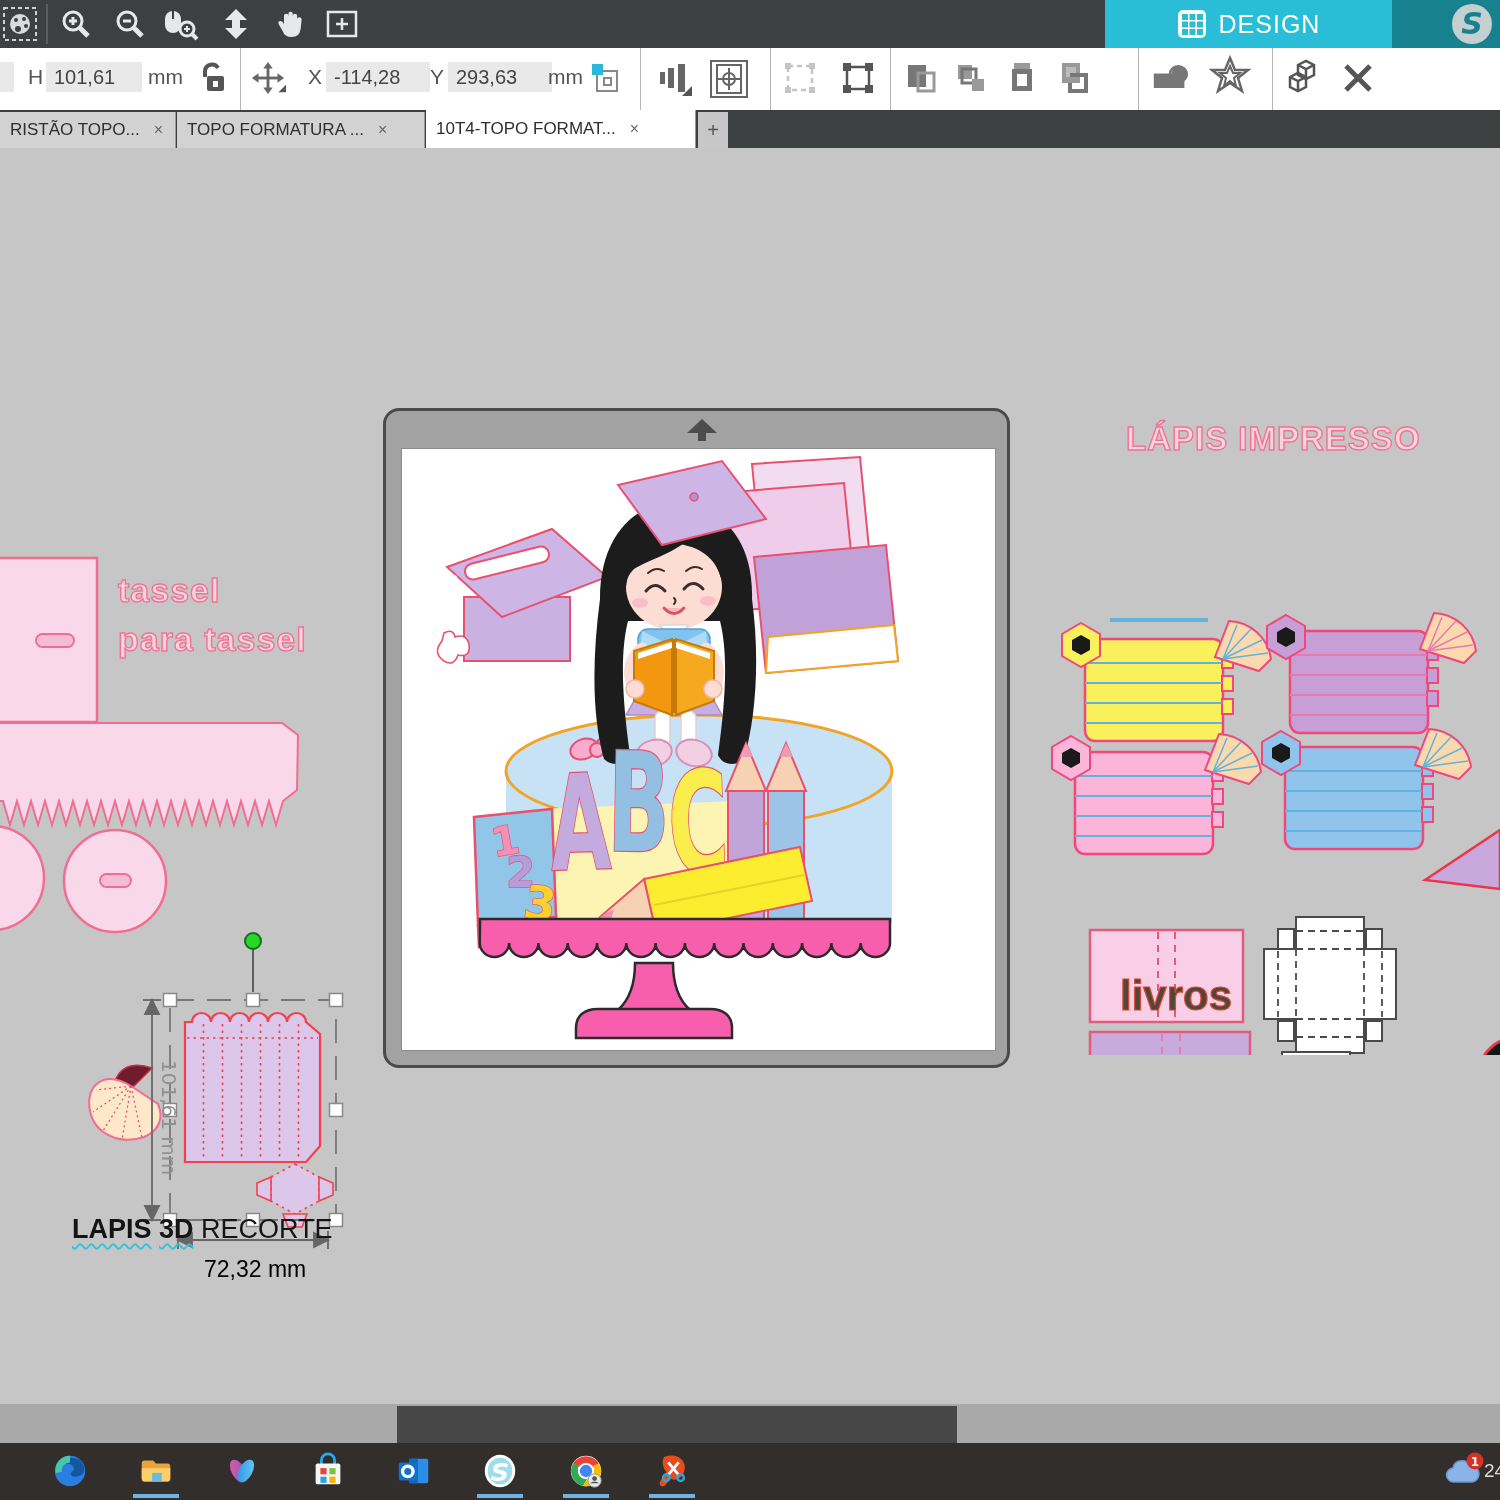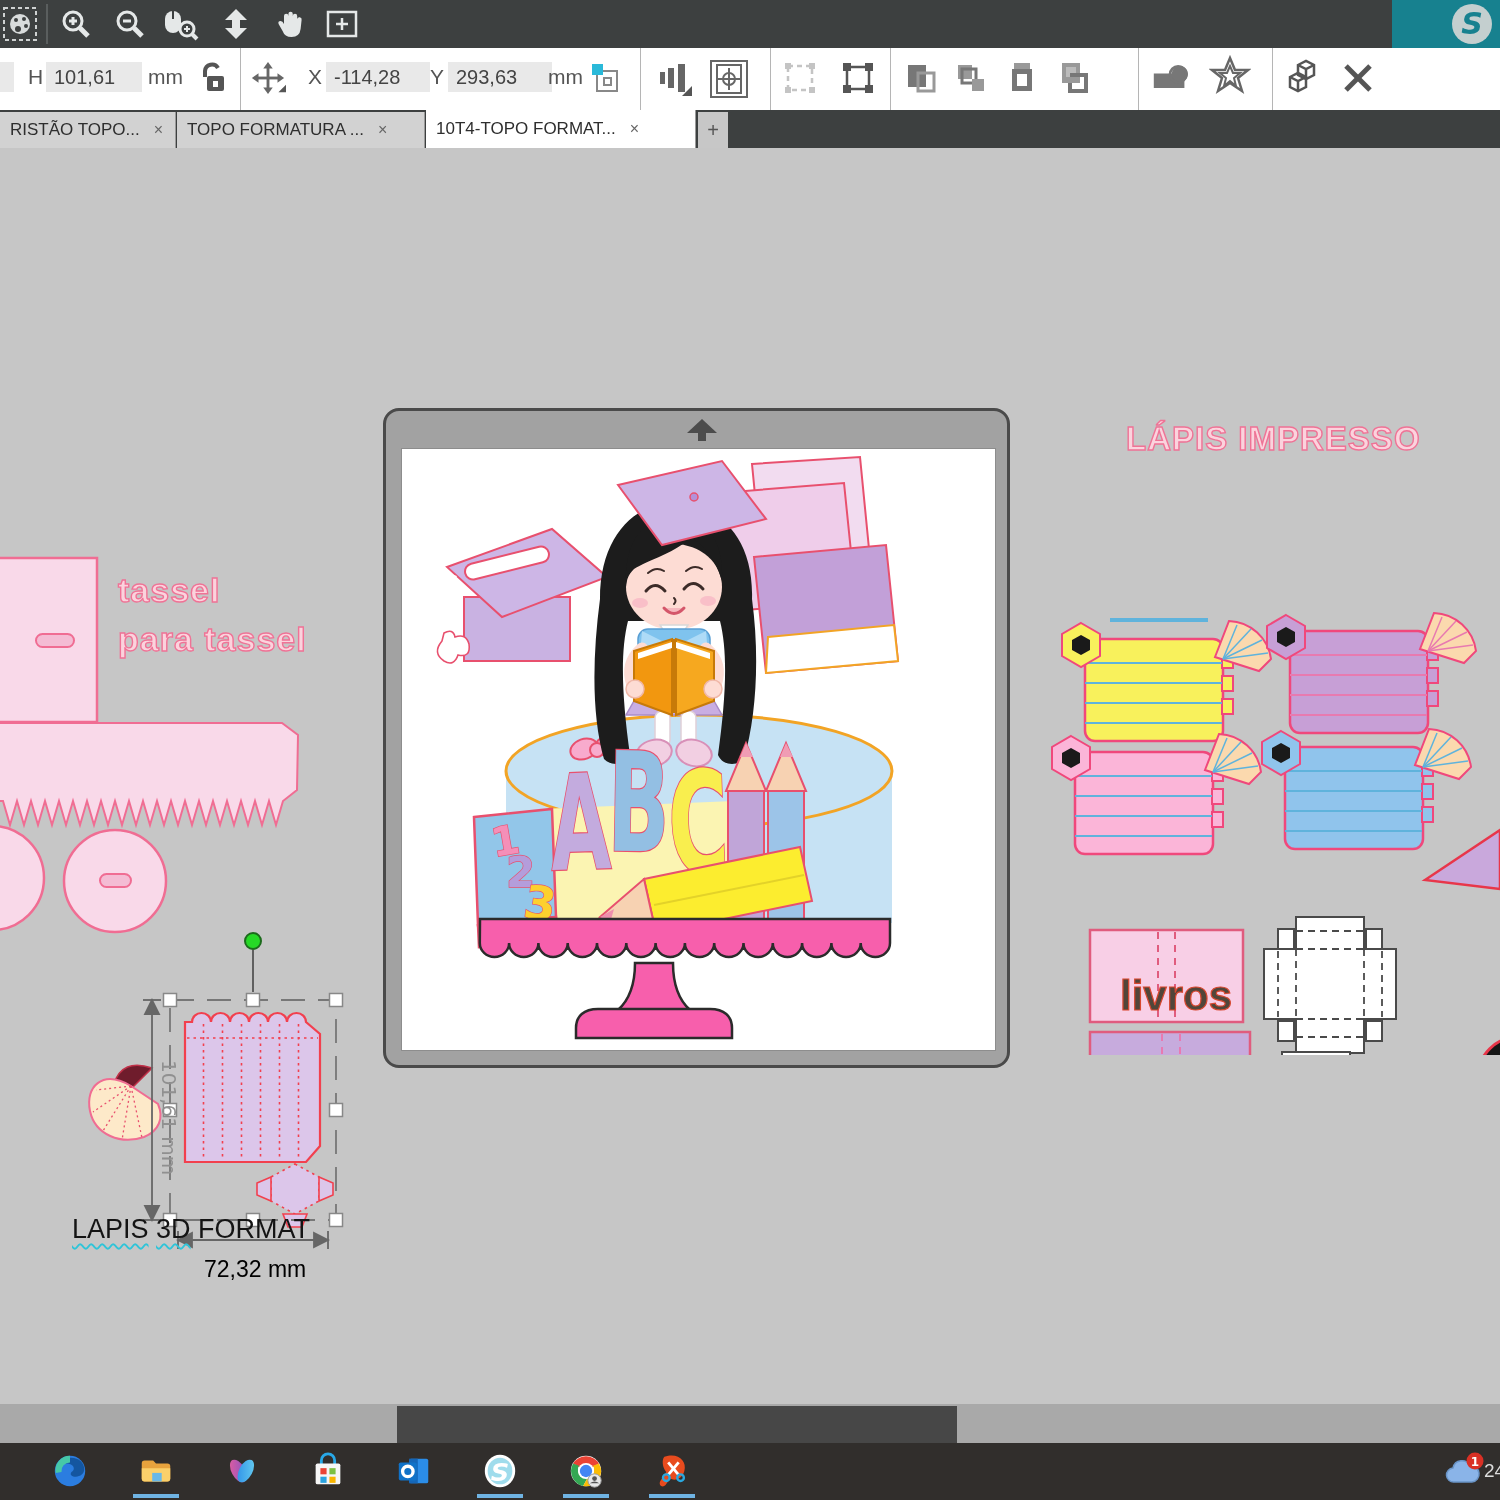--- a/index.html
+++ b/index.html
@@ -24,21 +24,21 @@
   .dtab.active{background:#ffffff;top:0;height:38px;}
   .dtab .x{margin-left:14px;color:#666;font-size:16px;cursor:pointer;}
   .addtab{position:absolute;top:2px;height:36px;width:30px;background:#c7c7c7;display:flex;align-items:center;justify-content:center;font-size:20px;color:#555;cursor:pointer;}
   
   .canvas{position:absolute;left:0;top:148px;width:1500px;height:1256px;background:#c6c6c6;}
   .hollow-pink{color:#fbd3dd;-webkit-text-stroke:1.4px #ef7396;font-weight:bold;}
   .capelo{font-size:34px;line-height:49px;letter-spacing:1px;}
   .lapis-title{font-size:33px;letter-spacing:1px;}
   .livros{font-size:42px;font-weight:bold;color:#51463a;-webkit-text-stroke:1.2px #d9482f;}
   .sel-label{font-size:27px;color:#141414;}
-  .wavy{text-decoration:underline wavy #2fc4d8;text-decoration-thickness:2px;text-underline-offset:5px;}
+  .wavy{text-decoration:underline wavy #2fc4d8;text-decoration-thickness:2px;text-underline-offset:5px;font-weight:bold;}
   .dim-text{font-size:23px;color:#000000;}
   
   .tablet{position:absolute;left:383px;top:260px;width:627px;height:660px;background:#a2a2a2;border:3px solid #4a4a4a;border-radius:16px;box-sizing:border-box;}
   .page{position:absolute;left:15px;top:37px;width:593px;height:601px;background:#ffffff;border:1px solid #8d8d8d;}
   .tablet-arrow{position:absolute;left:301px;top:8px;width:0;height:0;border-left:15px solid transparent;border-right:15px solid transparent;border-bottom:14px solid #4c4c4c;}
   .tablet-arrow-stem{position:absolute;left:312px;top:21px;width:8px;height:9px;background:#4c4c4c;}
   
   .strip{position:absolute;left:0;top:1404px;width:1500px;height:39px;background:#a9a9a9;}
   .thumb{position:absolute;left:397px;top:2px;width:560px;height:37px;background:#474747;}
   .taskbar{position:absolute;left:0;top:1443px;width:1500px;height:57px;background:#312e2c;}
@@ -101,20 +101,37 @@
           <path d="M10,14 V8 a2.2,2.2 0 0 1 4.4,0 V6 a2.2,2.2 0 0 1 4.4,0 v2 a2.2,2.2 0 0 1 4.4,0 v3 a2.2,2.2 0 0 1 4.4,1 l-1,9 q-1,8 -9,8 q-7,0 -9,-6 l-4,-7 q-1,-3 2,-3 q2,0 3.4,3 z"></path>
         </svg>
     </div>
     <div class="tool" style="left:324px">
       <svg width="34" height="34" viewBox="0 0 34 34" stroke="#e5e8e8" fill="none" stroke-width="2.5">
           <rect x="3" y="5" width="28" height="24"></rect>
           <line x1="17" y1="11" x2="17" y2="23"></line>
           <line x1="11" y1="17" x2="23" y2="17"></line>
         </svg>
     </div>
+    <div class="design-tab">
+      <svg width="30" height="30" viewBox="0 0 30 30">
+          <rect x="1" y="1" width="28" height="28" rx="5" fill="#fff"></rect>
+          <g fill="#29bdd8">
+            <rect x="5" y="5" width="6" height="6"></rect>
+            <rect x="12.5" y="5" width="6" height="6"></rect>
+            <rect x="20" y="5" width="6" height="6"></rect>
+            <rect x="5" y="12.5" width="6" height="6"></rect>
+            <rect x="12.5" y="12.5" width="6" height="6"></rect>
+            <rect x="20" y="12.5" width="6" height="6"></rect>
+            <rect x="5" y="20" width="6" height="6"></rect>
+            <rect x="12.5" y="20" width="6" height="6"></rect>
+            <rect x="20" y="20" width="6" height="6"></rect>
+          </g>
+        </svg>
+      <span>DESIGN</span>
+    </div>
     <div class="teal-tab">
       <svg width="44" height="44" viewBox="0 0 44 44">
           <circle cx="22" cy="22" r="20" fill="#c4cfcf"></circle>
           <text x="22" y="32" text-anchor="middle" font-size="30" font-weight="bold" font-style="italic" fill="#17818f">S</text>
         </svg>
     </div>
   </div>
 
   <div class="row2">
     <div class="sliver"></div>
@@ -332,21 +349,21 @@
     </svg>
 
     <div class="abs hollow-pink capelo" style="left:118px;top:418px">
       <div>tassel</div>
       <div>para tassel</div>
     </div>
 
     <div class="abs sel-label" style="left:72px;top:1066px">
       <span class="wavy">LAPIS</span>
       <span class="wavy">3D</span>
-      <span>FORMAT</span>
+      <span>RECORTE</span>
     </div>
     <div class="abs dim-text" style="left:204px;top:1108px">72,32 mm</div>
 
     <div class="tablet">
       <div class="tablet-arrow"></div>
       <div class="tablet-arrow-stem"></div>
       <div class="page">
         <svg width="593" height="601" viewBox="0 0 593 601">
 
           <g>

